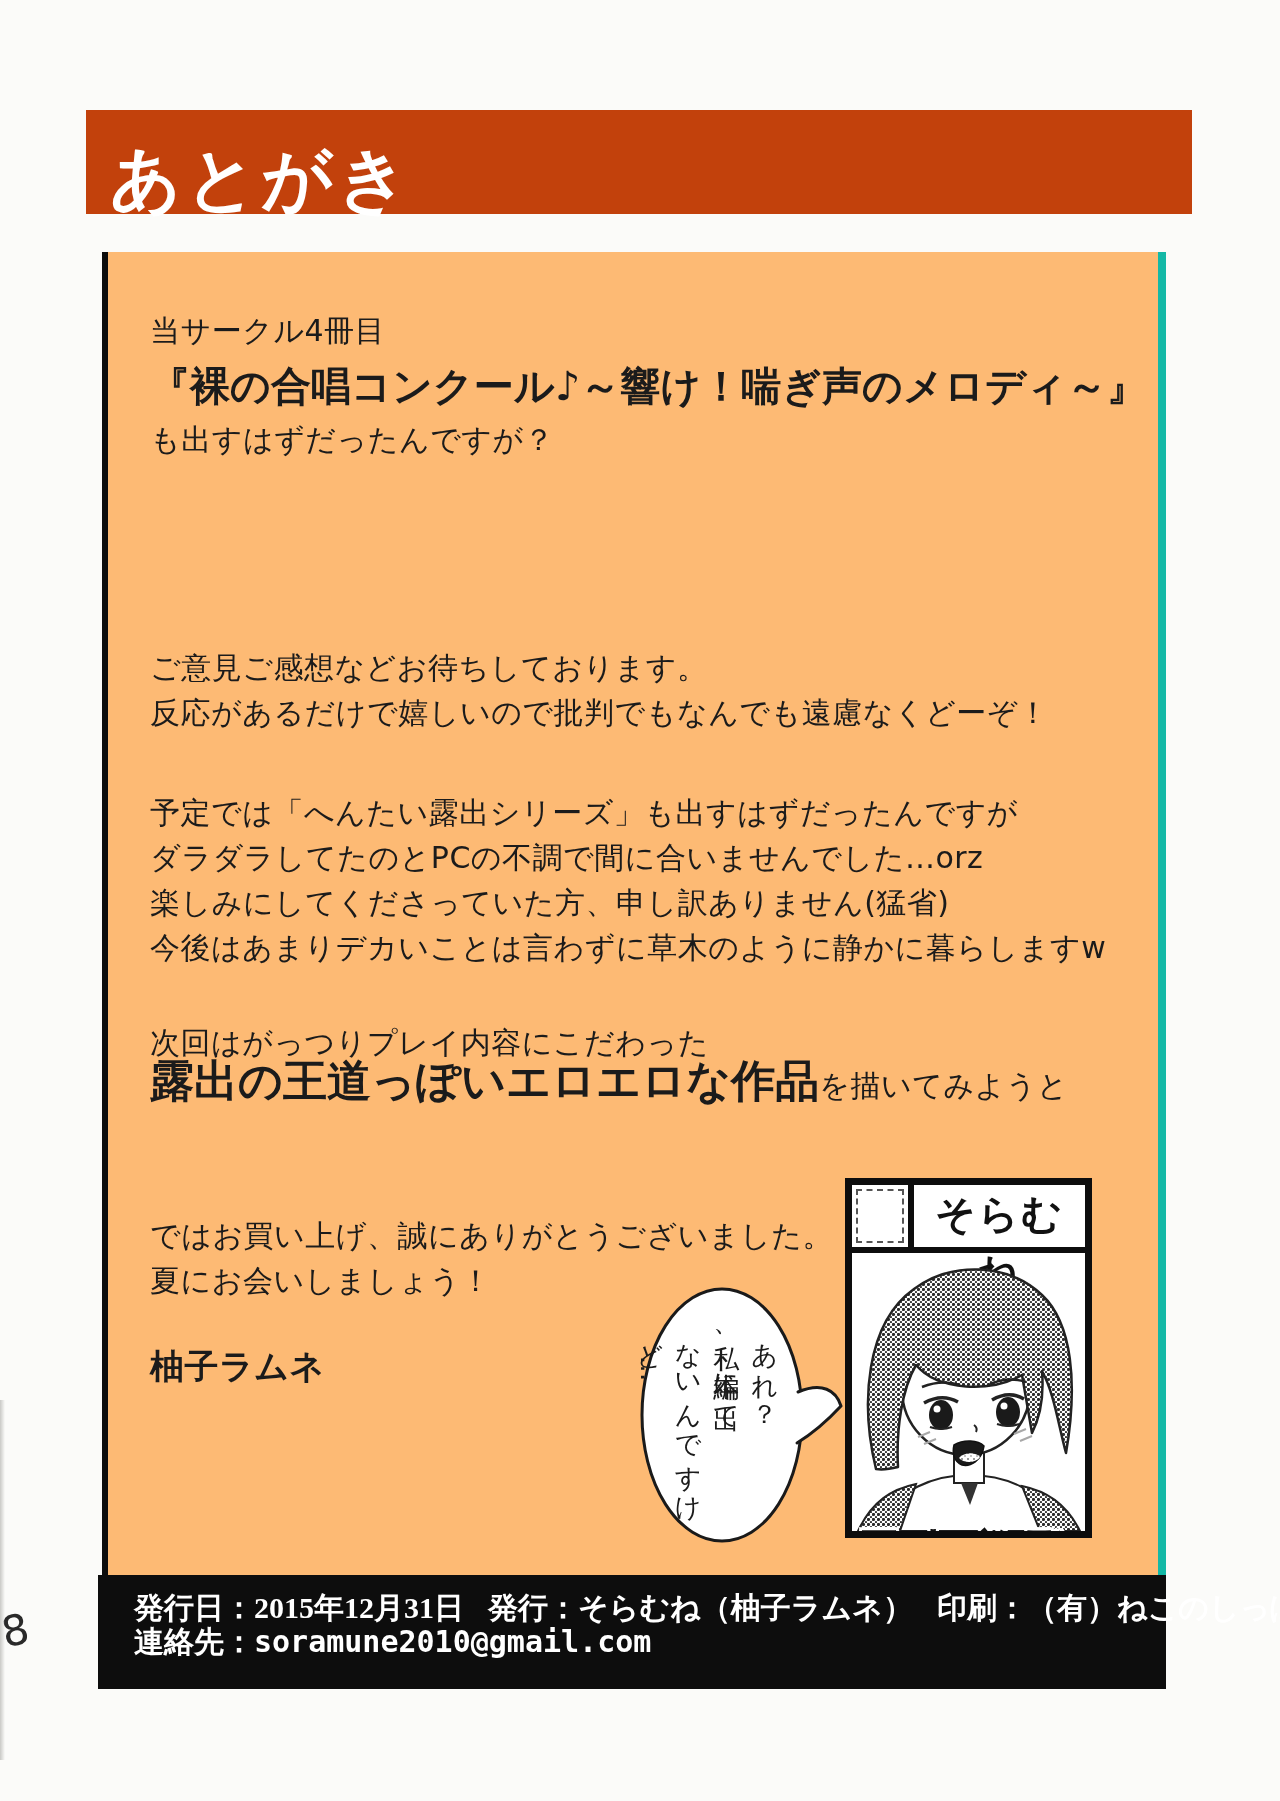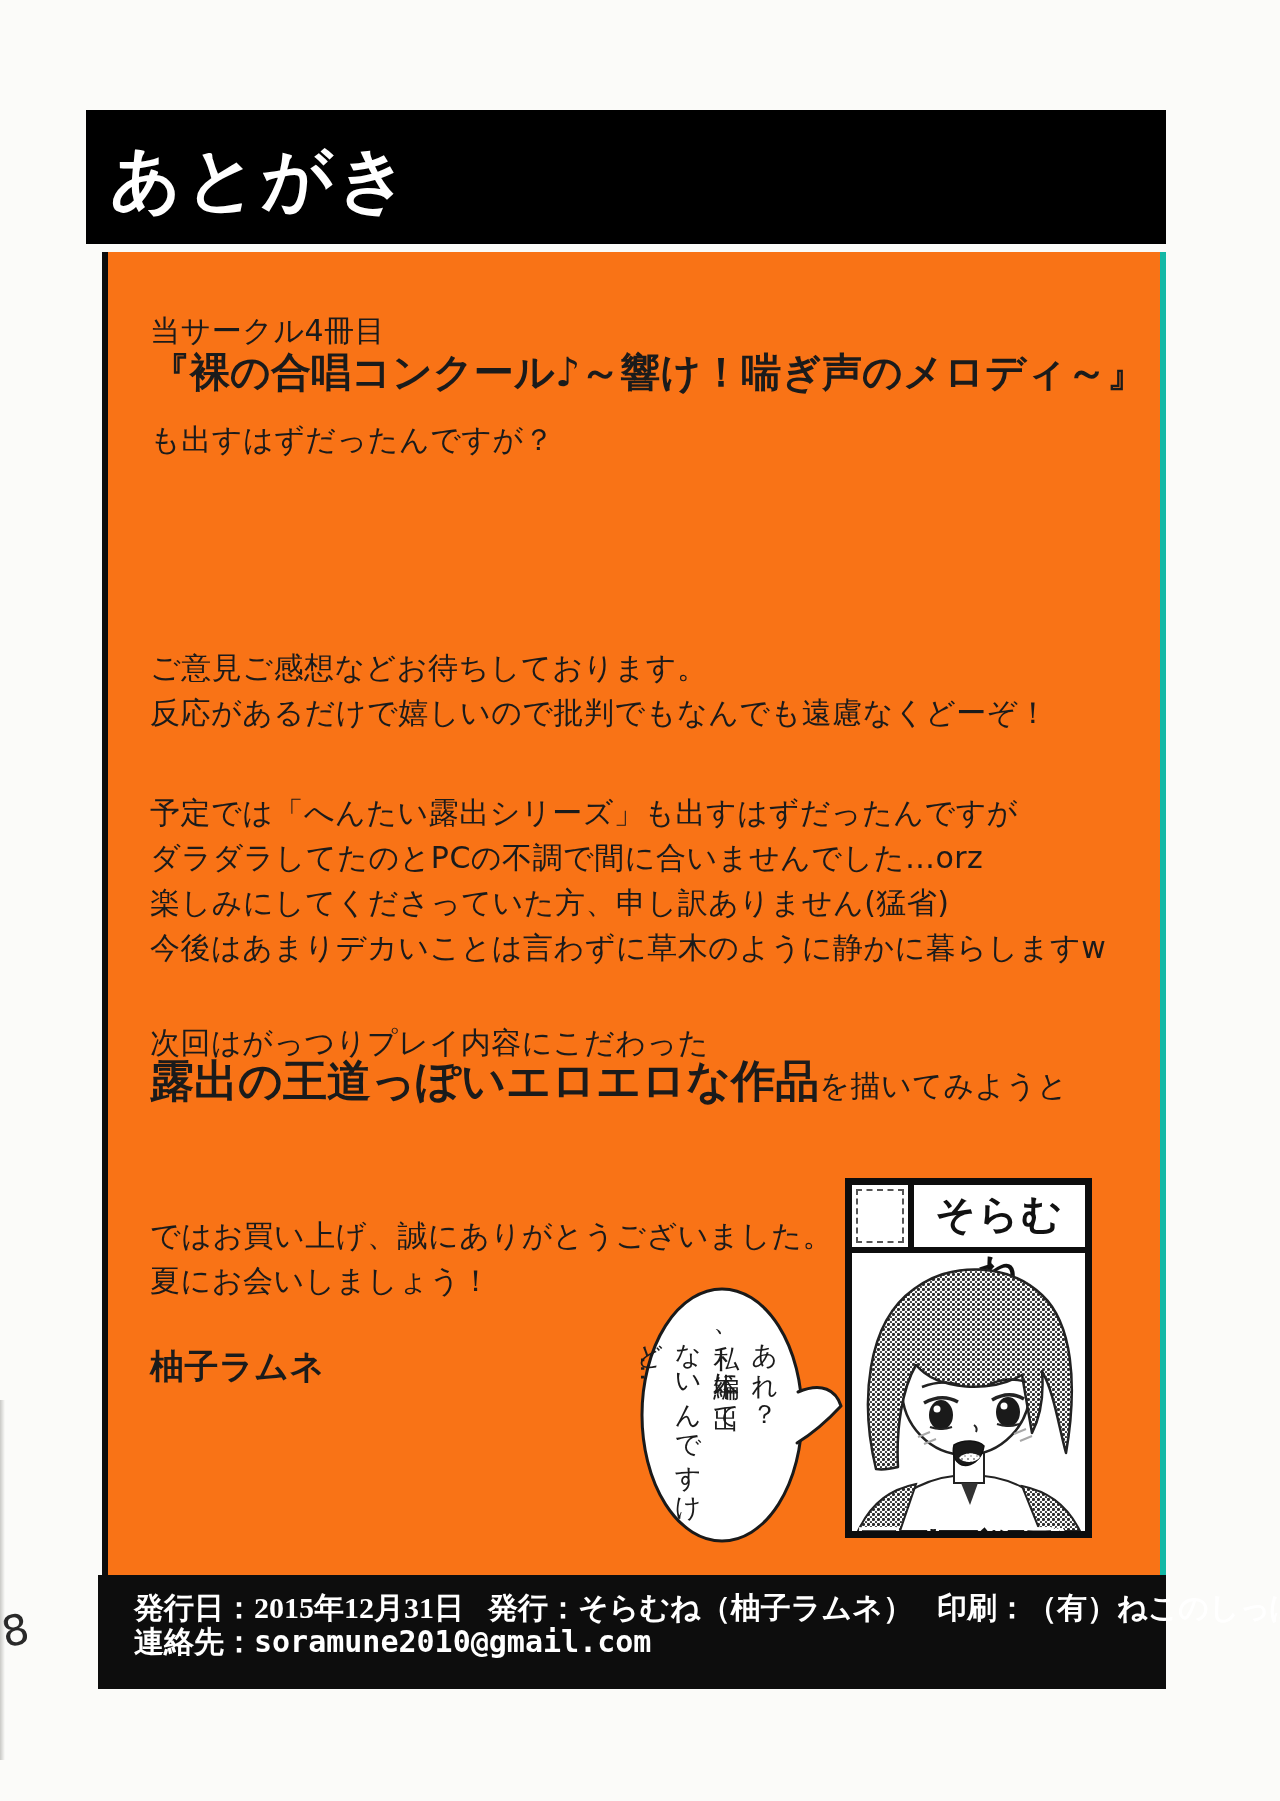--- a/index.html
+++ b/index.html
@@ -14,39 +14,40 @@
   .page{position:absolute;inset:0;}
   .page-number{
     position:absolute;left:2px;top:1606px;
     font-size:42px;color:#2a2a2a;
     transform:rotate(-12deg);
   }
   .frame{
     position:absolute;left:86px;top:110px;width:1080px;height:1563px;
   }
   .header-bar{
-    position:absolute;left:0;top:0;width:100%;height:134px;
-    background:#000000;
+    position:absolute;left:0;top:0;width:100%;height:104px;
+    background:#c2410c;
+    padding-left:26px;
   }
   .header-title{
     position:absolute;left:24px;top:0;height:142px;line-height:138px;
     color:#fff;font-size:70px;font-weight:900;letter-spacing:4px;
   }
   .content{
     position:absolute;left:16px;top:142px;right:0;height:1323px;
-    background:#f97316;
+    background:#fdba74;
     border-left:6px solid #0d0d0d;
-    border-right:6px solid #14b8a6;
+    border-right:8px solid #14b8a6;
   }
   .tx{
     position:absolute;left:42px;
     font-size:30px;line-height:45px;color:#1b1b1b;
     letter-spacing:0.5px;white-space:nowrap;
   }
-  .book-title{font-size:40px;font-weight:900;line-height:52px;letter-spacing:0;}
+  .book-title{font-size:40px;font-weight:900;line-height:52px;letter-spacing:0;margin-top:14px;}
   .emph-line{line-height:56px;}
   .emph-bold{font-size:44px;font-weight:900;letter-spacing:0;font-family:Liberation Mono, monospace;}
   .signature{font-size:34px;font-weight:900;}
   .footer-bar{
     position:absolute;left:12px;top:1465px;right:0;height:98px;
     background:#0d0d0d;color:#fff;
     font-family:"DejaVu Sans Mono","Liberation Mono",monospace;
     font-weight:700;
     padding-top:16px;box-sizing:content-box;
   }

